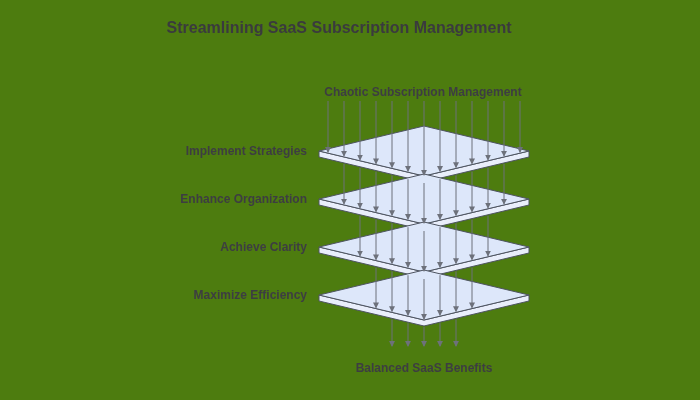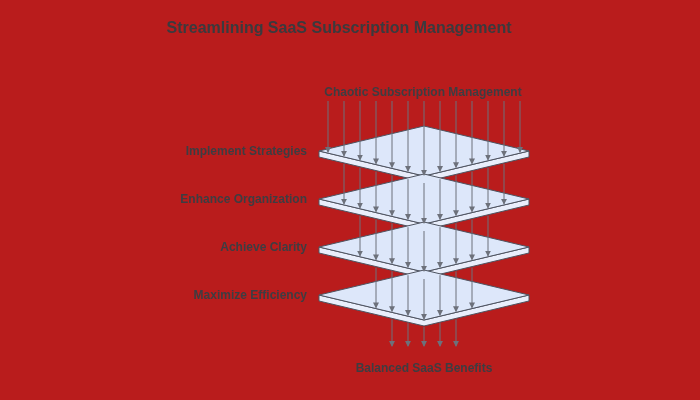--- a/index.html
+++ b/index.html
@@ -8,21 +8,21 @@
     background: #ffffff;
     width: 700px;
     height: 400px;
     overflow: hidden;
     font-family: "Liberation Sans", sans-serif;
   }
   .stage {
     position: relative;
     width: 700px;
     height: 400px;
-    background: #b91c1c;
+    background: #4d7c0f;
   }
   svg { display: block; }
   .title-text {
     font-family: "Liberation Sans", sans-serif;
     font-size: 16px;
     font-weight: bold;
   }
   .node-label {
     font-family: "Liberation Sans", sans-serif;
     font-size: 12px;

